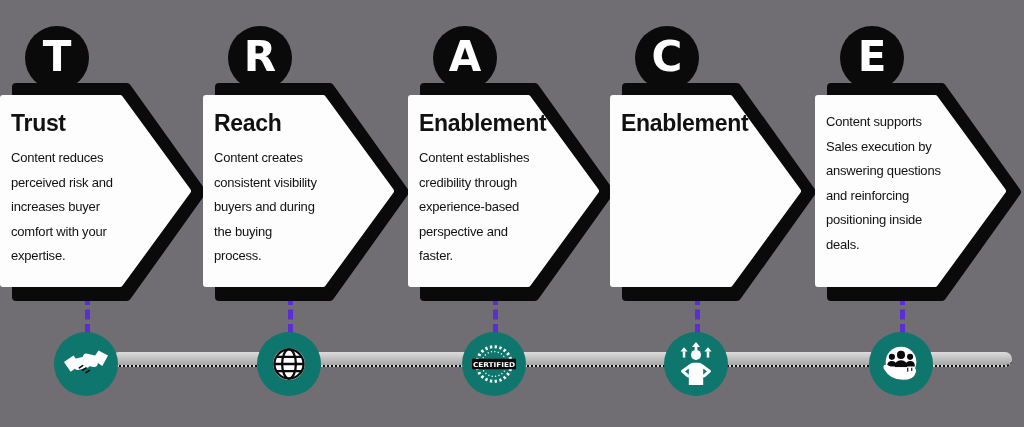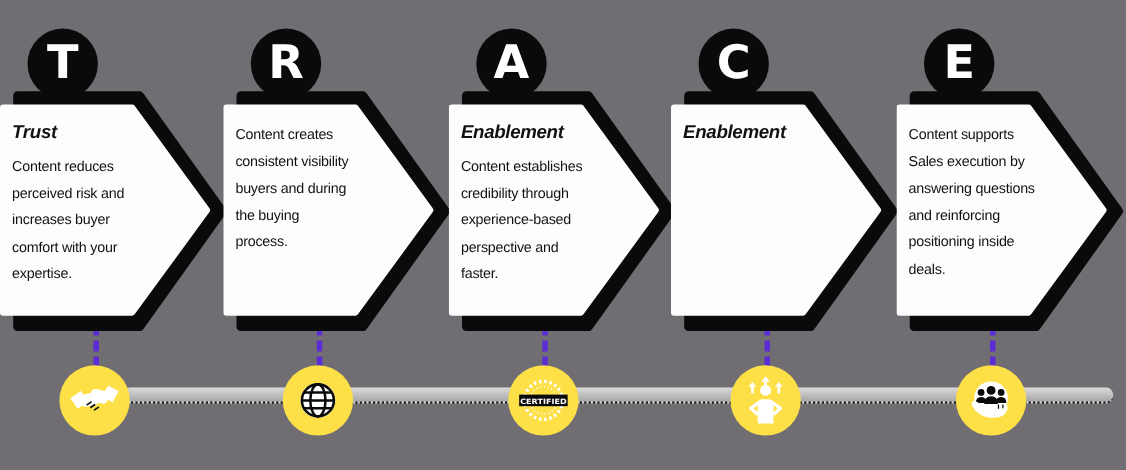--- a/index.html
+++ b/index.html
@@ -7,26 +7,26 @@
          font-family:"Liberation Sans",sans-serif;}
   .timeline{position:absolute;left:112px;top:352px;width:900px;height:13px;border-radius:7px;
             background:linear-gradient(#dcdcdc,#a6a6a6);border-bottom:2px dotted #0d0d0d;z-index:1;}
   .panel{position:absolute;top:0;width:212px;height:427px;z-index:2;}
   .letter-circle{position:absolute;left:25px;top:26px;width:64px;height:64px;border-radius:50%;
                  background:#0a0a0a;color:#ffffff;display:flex;align-items:center;justify-content:center;
                  font-family:"DejaVu Sans",sans-serif;font-weight:900;font-size:42px;line-height:1;
                  padding-bottom:2px;box-sizing:border-box;z-index:1;}
   .card-svg{position:absolute;left:0;top:78px;z-index:2;}
   .card-text{position:absolute;left:11px;top:110px;width:186px;color:#111111;z-index:3;}
-  .card-title{font-size:17px;font-weight:700;letter-spacing:-0.3px;margin:0 0 9px 0;font-style:italic;}
+  .card-title{font-size:23px;font-weight:700;letter-spacing:-0.3px;margin:0 0 9px 0;}
   .card-desc{font-size:13px;line-height:24.5px;letter-spacing:-0.2px;margin:0;white-space:pre-line;}
   .connector{position:absolute;left:85px;top:295px;height:39px;width:0;
              border-left:5px dashed #5c2dd5;z-index:1;}
   .icon-circle{position:absolute;left:54px;top:332px;width:64px;height:64px;border-radius:50%;
-               background:#fde047;display:flex;align-items:center;justify-content:center;z-index:3;}
+               background:#0f766e;display:flex;align-items:center;justify-content:center;z-index:3;}
 </style>
 </head>
 <body>
 
 <div class="stage">
 
   <div class="timeline"></div>
 
   <div class="panel" style="left:0px">
     <div class="letter-circle">
@@ -64,20 +64,21 @@
 
   <div class="panel" style="left:203px">
     <div class="letter-circle">
       <span>R</span>
     </div>
     <svg class="card-svg" width="212" height="232" viewBox="0 0 212 232">
       <path d="M16 9 H127 L202 114 L127 219 H16 Z" fill="#0a0a0a" stroke="#0a0a0a" stroke-width="8" stroke-linejoin="round"></path>
       <path d="M3 20 H120 L188 113 L120 206 H3 Z" fill="#fdfdfd" stroke="#fdfdfd" stroke-width="6" stroke-linejoin="round"></path>
     </svg>
     <div class="card-text">
+      <h2 class="card-title">Reach</h2>
       <p class="card-desc">Content creates
 consistent visibility
 buyers and during
 the buying
 process.</p>
     </div>
     <div class="connector"></div>
     <div class="icon-circle">
       <svg width="46" height="46" viewBox="0 0 48 48">
         <circle cx="24" cy="24" r="16.5" fill="#ffffff"></circle>

